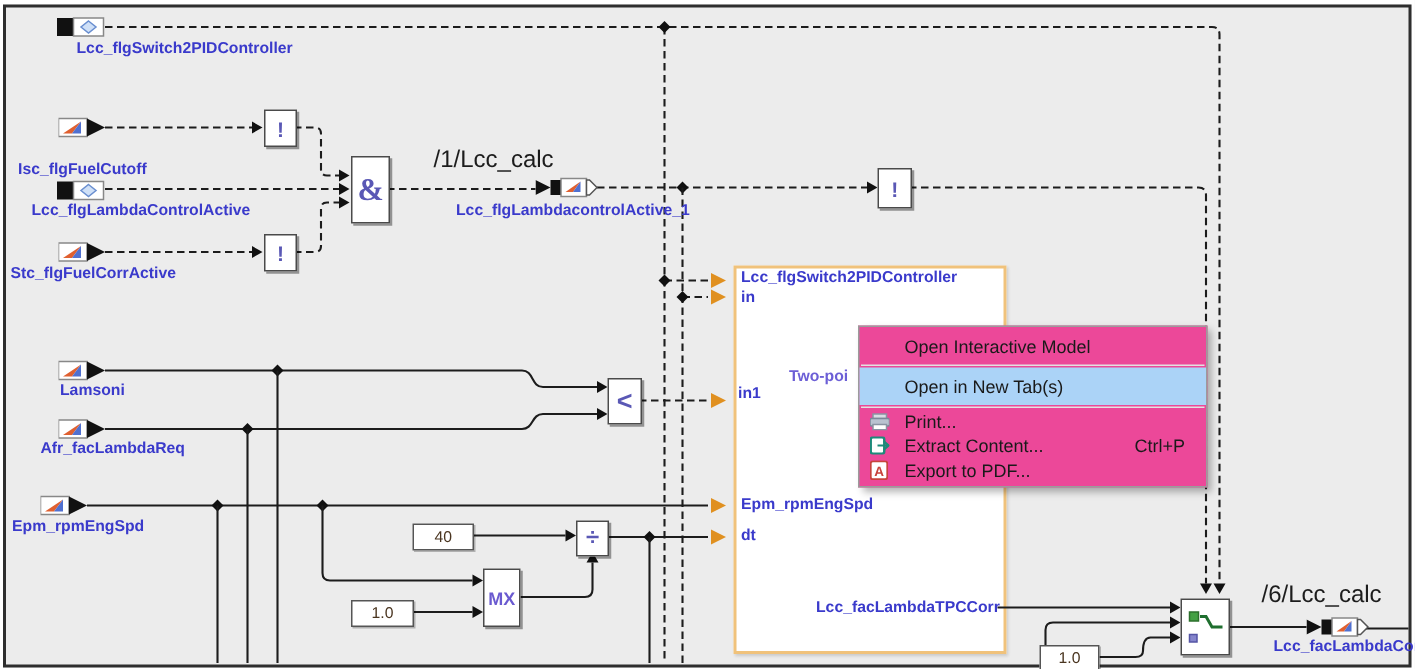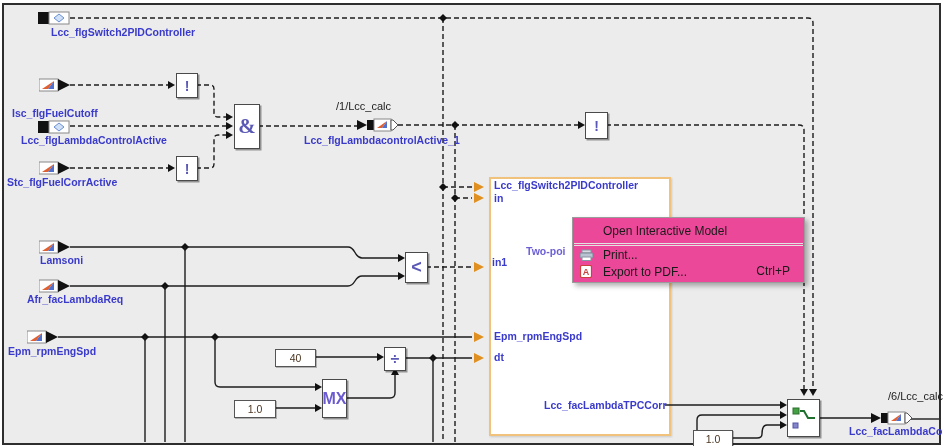--- a/index.html
+++ b/index.html
@@ -1,20 +1,20 @@
 <!DOCTYPE html>
 <html><head>
 <meta charset="utf-8">
 <style>
   html,body{margin:0;padding:0;background:#fff;font-family:"Liberation Sans",sans-serif;}
   #stage{position:relative;width:943px;height:446px;background:#fff;overflow:hidden;}
   #frame{position:absolute;left:2px;top:3px;width:935px;height:438px;background:#ececec;border:2px solid #2e2e2e;}
   .abs{position:absolute;}
   .lbl{position:absolute;font-size:10.5px;font-weight:700;color:#3a3acb;white-space:nowrap;line-height:11px;}
-  .wlbl{position:absolute;font-size:11px;font-weight:400;color:#1c1c1c;white-space:nowrap;line-height:11px;margin-left:47px;}
+  .wlbl{position:absolute;font-size:16px;font-weight:400;color:#1c1c1c;white-space:nowrap;line-height:11px;}
   .blk{position:absolute;background:#fff;border:1px solid #4a4a4a;box-shadow:1.5px 1.5px 0 rgba(0,0,0,.38);
        display:flex;align-items:center;justify-content:center;color:#5a58b5;font-weight:700;}
   .const{position:absolute;background:#fff;border:1px solid #555;display:flex;align-items:center;justify-content:center;
        font-size:10.5px;font-weight:400;color:#4a3520;box-shadow:1px 1px 0 rgba(0,0,0,.25);}
   .subsys{position:absolute;left:485px;top:172px;width:178px;height:255px;background:#fff;border:2px solid #f0c27b;box-shadow:1px 1px 2px rgba(0,0,0,.15);}
   .slbl{position:absolute;font-size:10.5px;font-weight:700;color:#3a3acb;white-space:nowrap;line-height:11px;}
   svg.wires{position:absolute;left:0;top:0;pointer-events:none;}
   .dash{fill:none;stroke:#1c1c1c;stroke-width:1.4;stroke-dasharray:5 3;}
   .sol{fill:none;stroke:#1c1c1c;stroke-width:1.4;}
   .jd{fill:#111;stroke:none;}
@@ -229,21 +229,21 @@
       </div>
   <div class="blk" style="left:230px;top:99px;width:24px;height:43px;font-size:21px;font-family:'Liberation Serif',serif;">
         <span>&amp;</span>
       </div>
   <div class="blk" style="left:401px;top:247px;width:21px;height:29px;font-size:18px;">
         <span>&lt;</span>
       </div>
   <div class="blk" style="left:380px;top:342px;width:20px;height:22px;font-size:16px;">
         <span>÷</span>
       </div>
-  <div class="blk" style="left:318px;top:374px;width:23px;height:37px;font-size:16px;color:#6a5ad0;">
+  <div class="blk" style="left:318px;top:374px;width:23px;height:37px;font-size:12px;color:#6a5ad0;">
         <span>MX</span>
       </div>
 
   <div class="const" style="left:271px;top:344px;width:39px;height:16px;">
         <span>40</span>
       </div>
   <div class="const" style="left:230px;top:395px;width:40px;height:16px;">
         <span>1.0</span>
       </div>
   <div class="const" style="left:689px;top:425px;width:38px;height:15px;">
@@ -277,32 +277,45 @@
   <div class="slbl" style="left:490px;top:326px;">Epm_rpmEngSpd</div>
   <div class="slbl" style="left:490px;top:347px;">dt</div>
   <div class="slbl" style="left:540px;top:395px;width:119px;text-align:right;">Lcc_facLambdaTPCCorr</div>
 
   <div class="menu">
     <div class="mi" style="height:23px;">
       <span class="noico"></span>
       <span class="txt">Open Interactive Model</span>
     </div>
     <div class="msep"></div>
+    <div class="mi hi" style="height:25px;">
+      <span class="noico"></span>
+      <span class="txt">Open in New Tab(s)</span>
+    </div>
     <div class="msep"></div>
     <div class="mi" style="height:16px;">
       <span class="ico">
         <svg width="13" height="12">
               <rect x="2" y="1" width="9" height="3" fill="#d8dce2" stroke="#8a93a3"></rect>
               <rect x="0" y="4" width="13" height="5" rx="1" fill="#b9c2d0" stroke="#7d8798"></rect>
               <rect x="2" y="8" width="9" height="3.5" fill="#fff" stroke="#8a93a3"></rect>
             </svg>
       </span>
       <span class="txt">Print...</span>
       <span class="sc">Ctrl+P</span>
     </div>
+    <div class="mi" style="height:16px;">
+      <span class="ico">
+        <svg width="13" height="12">
+              <rect x="0.5" y="0.5" width="9" height="11" rx="1.5" fill="#fff" stroke="#1d8a7a" stroke-width="1.6"></rect>
+              <path d="M5 6 H12 M9 3 L12.5 6 L9 9" fill="none" stroke="#1d8a7a" stroke-width="1.4"></path>
+            </svg>
+      </span>
+      <span class="txt">Extract Content...</span>
+    </div>
     <div class="mi" style="height:17px;">
       <span class="ico">
         <svg width="12" height="13">
               <rect x="0.5" y="0.5" width="11" height="12" rx="1.5" fill="#fff" stroke="#c8433c" stroke-width="1.2"></rect>
               <text x="6" y="10" text-anchor="middle" font-size="9" font-weight="bold" fill="#c8433c" font-family="Liberation Sans, sans-serif">A</text>
             </svg>
       </span>
       <span class="txt">Export to PDF...</span>
     </div>
   </div>

